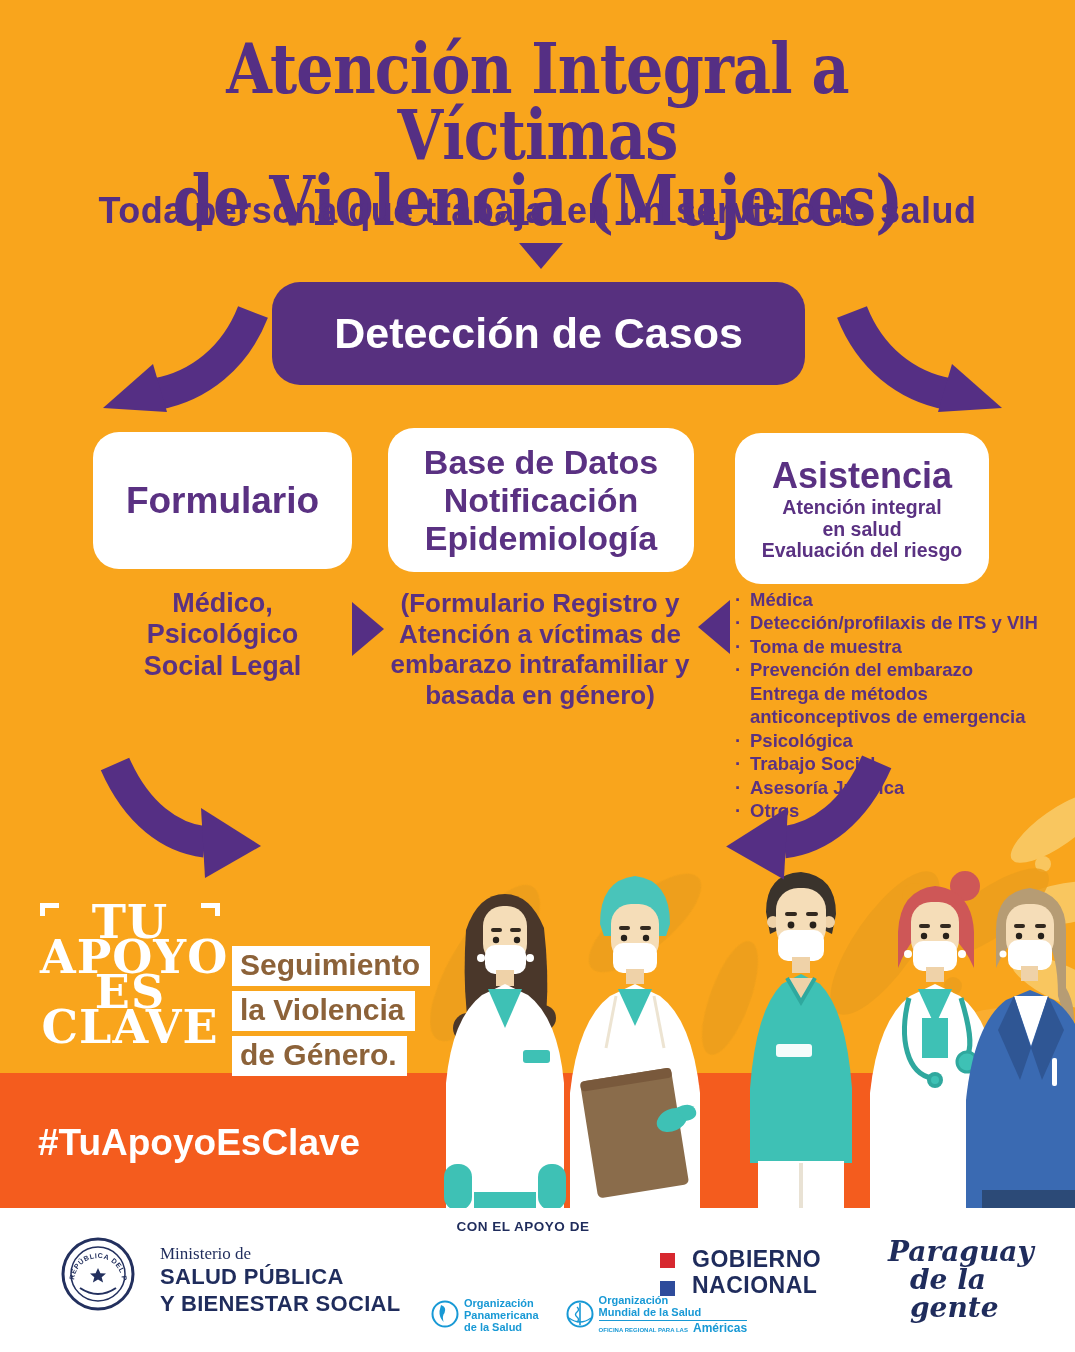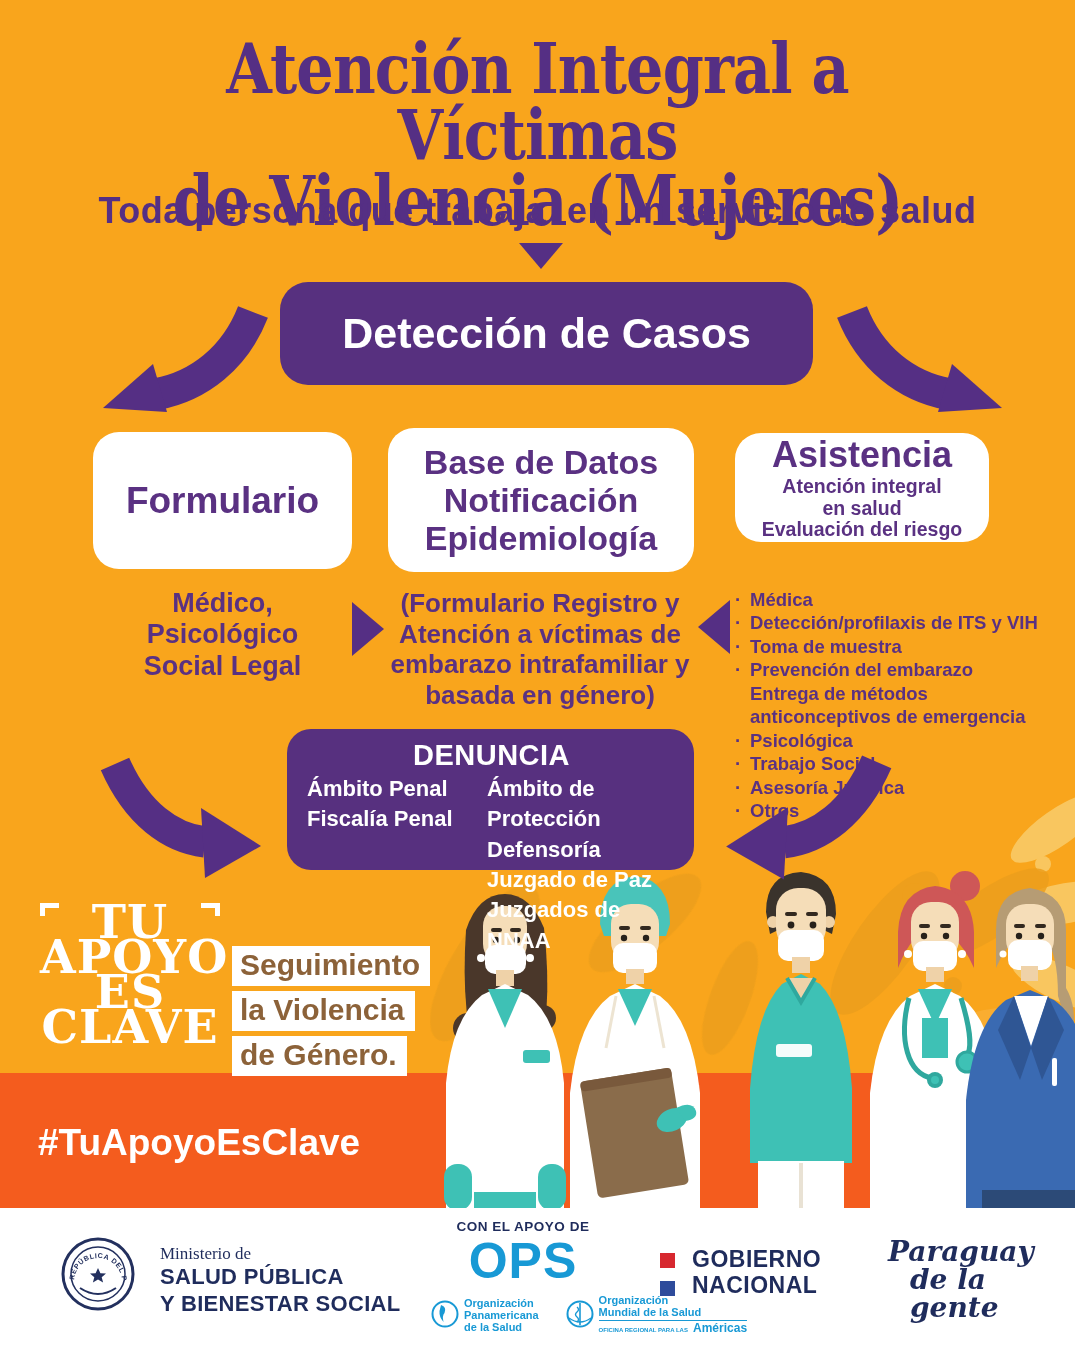--- a/index.html
+++ b/index.html
@@ -21,29 +21,29 @@
 
   .title{left:0;top:36px;width:1075px;text-align:center;color:var(--purple);
     font-family:"DejaVu Serif", serif;font-weight:bold;font-size:70px;line-height:0.94;
     transform:scaleX(0.84);transform-origin:50% 0;letter-spacing:-1px;z-index:2;}
   .subtitle{left:0;top:190px;width:1075px;text-align:center;color:var(--purple);
     font-size:36px;font-weight:600;letter-spacing:.5px;white-space:pre-wrap;z-index:2;}
 
   .tri-down{left:519px;top:243px;width:0;height:0;border-left:22px solid transparent;
     border-right:22px solid transparent;border-top:26px solid var(--purple);z-index:2;}
 
-  .detect-box{left:280px;top:282px;width:533px;height:103px;background:var(--purple-box);
+  .detect-box{left:272px;top:282px;width:533px;height:103px;background:var(--purple-box);
     border-radius:28px;display:flex;align-items:center;justify-content:center;
     color:#fff;font-size:43px;font-weight:bold;z-index:2;}
 
   .wbox{background:#fff;border-radius:26px;display:flex;flex-direction:column;
     align-items:center;justify-content:center;color:var(--text-purple);z-index:2;}
   .box-seg{left:93px;top:432px;width:259px;height:137px;font-size:37px;font-weight:bold;}
   .box-base{left:388px;top:428px;width:306px;height:144px;font-size:34px;font-weight:bold;line-height:1.12;}
-  .box-asis{left:735px;top:433px;width:254px;height:109px;}
+  .box-asis{left:735px;top:433px;width:254px;height:151px;}
   .box-asis .big{font-size:36px;font-weight:bold;}
   .box-asis .small{font-size:19.5px;font-weight:bold;line-height:1.12;text-align:center;}
 
   .note{color:var(--text-purple);font-weight:bold;text-align:center;z-index:2;}
   .note-seg{left:93px;top:588px;width:259px;font-size:27px;line-height:1.16;}
   .note-base{left:370px;top:588px;width:340px;font-size:26px;line-height:1.18;text-align:center;}
 
   .bullets{left:735px;top:588px;width:335px;color:var(--text-purple);font-weight:bold;
     font-size:18.5px;line-height:1.27;list-style:none;z-index:2;}
   .bullets li{display:flex;}
@@ -200,35 +200,20 @@
     <li>
         <span class="dot">·</span>
         <span>Asesoría Jurídica</span>
       </li>
     <li>
         <span class="dot">·</span>
         <span>Otros</span>
       </li>
   </ul>
 
-  <div class="abs denuncia">
-    <div class="dtitle">DENUNCIA</div>
-    <div class="cols">
-      <div class="col-l">
-        <div>Ámbito Penal</div>
-        <div>Fiscalía Penal</div>
-      </div>
-      <div class="col-r">
-        <div>Ámbito de Protección</div>
-        <div>Defensoría</div>
-        <div>Juzgado de Paz</div>
-        <div>Juzgados de NNAA</div>
-      </div>
-    </div>
-  </div>
 
   <div class="abs arrow" style="left:105px;top:752px;">
     <svg width="160" height="130" viewBox="0 0 160 130">
       <path d="M10,12 C32,62 66,86 100,90" fill="none" stroke="#552F84" stroke-width="31"></path>
       <polygon points="156,94 96,56 100,126" fill="#552F84"></polygon>
     </svg>
   </div>
   <div class="abs arrow flipx" style="left:722px;top:748px;">
     <svg width="165" height="137" viewBox="0 0 160 130">
       <path d="M10,12 C32,62 66,86 100,90" fill="none" stroke="#552F84" stroke-width="31"></path>
@@ -395,21 +380,20 @@
       <polygon points="38,32 40.4,37.2 46,37.6 41.7,41.2 43.1,46.6 38,43.6 32.9,46.6 34.3,41.2 30,37.6 35.6,37.2" fill="#23305E"></polygon>
     </svg>
 
     <div class="ministry-text">
       <div class="pre">Ministerio de</div>
       <div class="l1">SALUD PÚBLICA</div>
       <div class="l2">Y BIENESTAR SOCIAL</div>
     </div>
 
     <div class="support">CON EL APOYO DE</div>
-    <div class="ops-word">OPS</div>
 
     <div class="logos-row">
       <div class="logo-blk">
         <svg width="30" height="30" viewBox="0 0 30 30">
           <circle cx="15" cy="15" r="12.5" fill="none" stroke="#1899D5" stroke-width="2"></circle>
           <path d="M11,6 Q17,8 14.5,14 Q12,16.5 13.5,23 Q9,18 9.5,12 Z" fill="#1899D5"></path>
         </svg>
         <div class="logo-txt">
           <div>Organización</div>
           <div>Panamericana</div>

